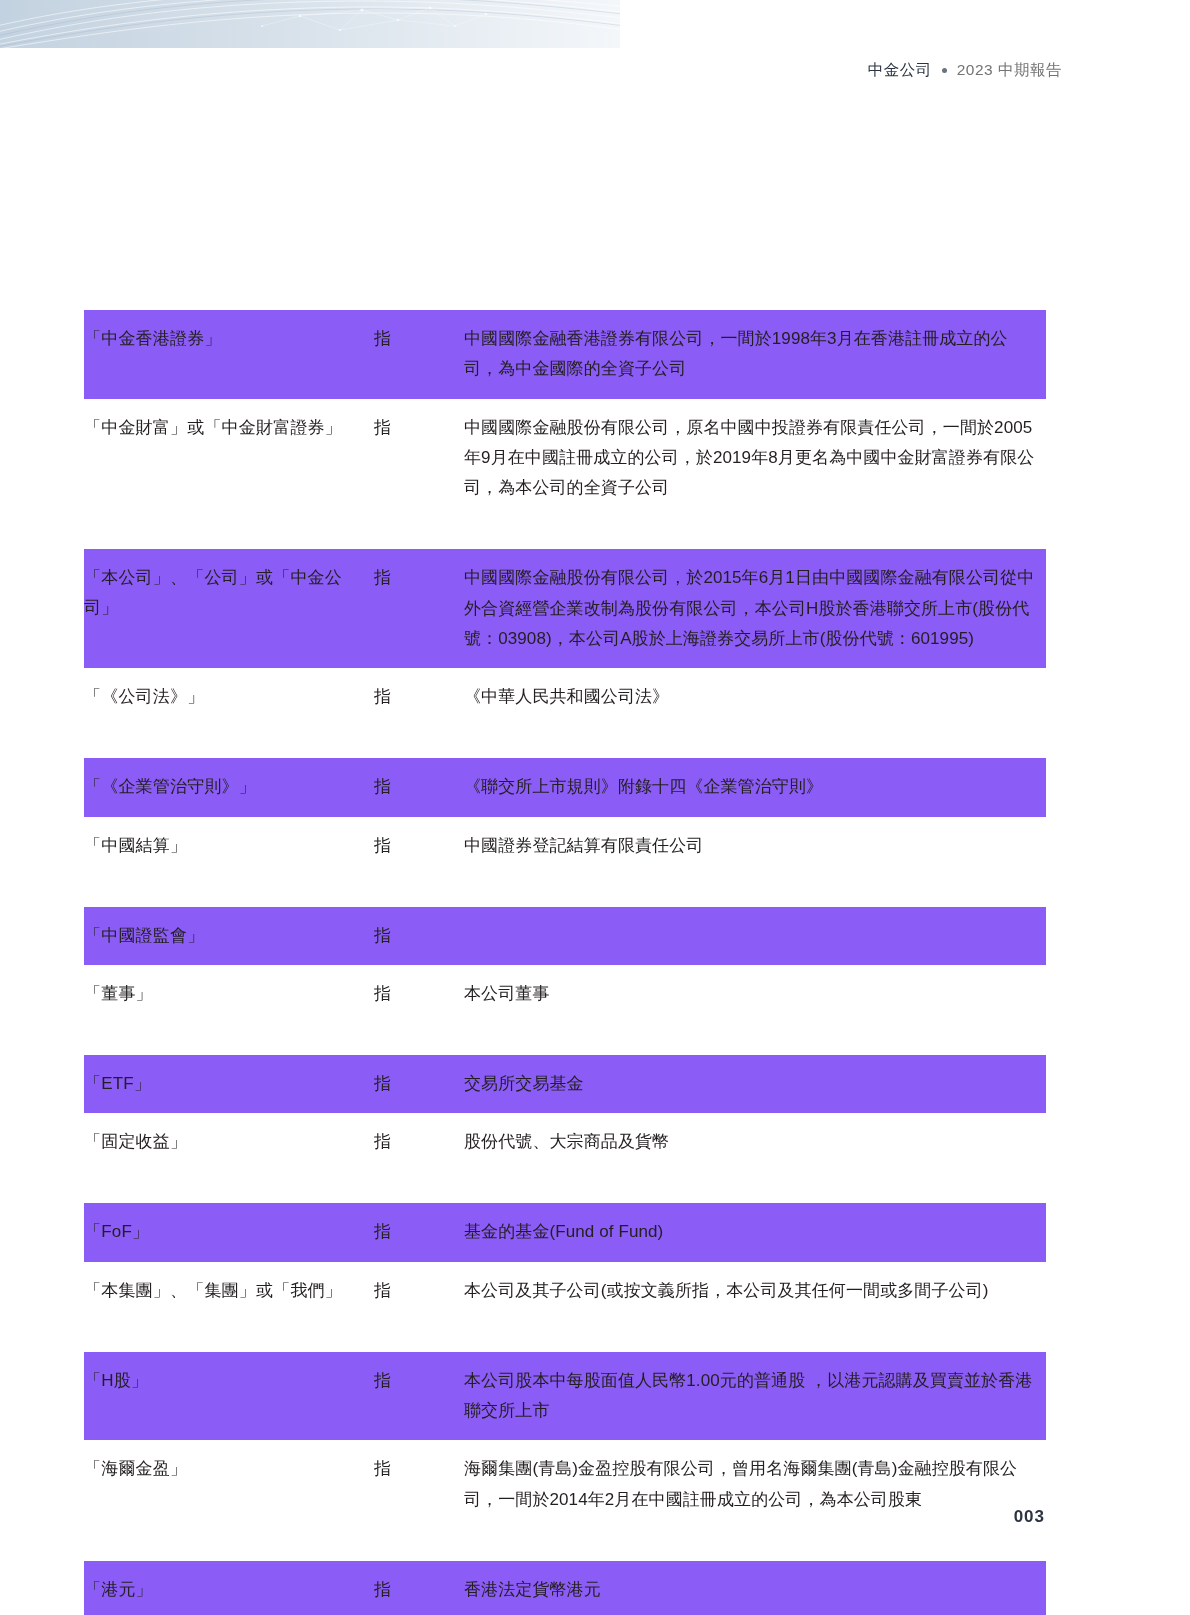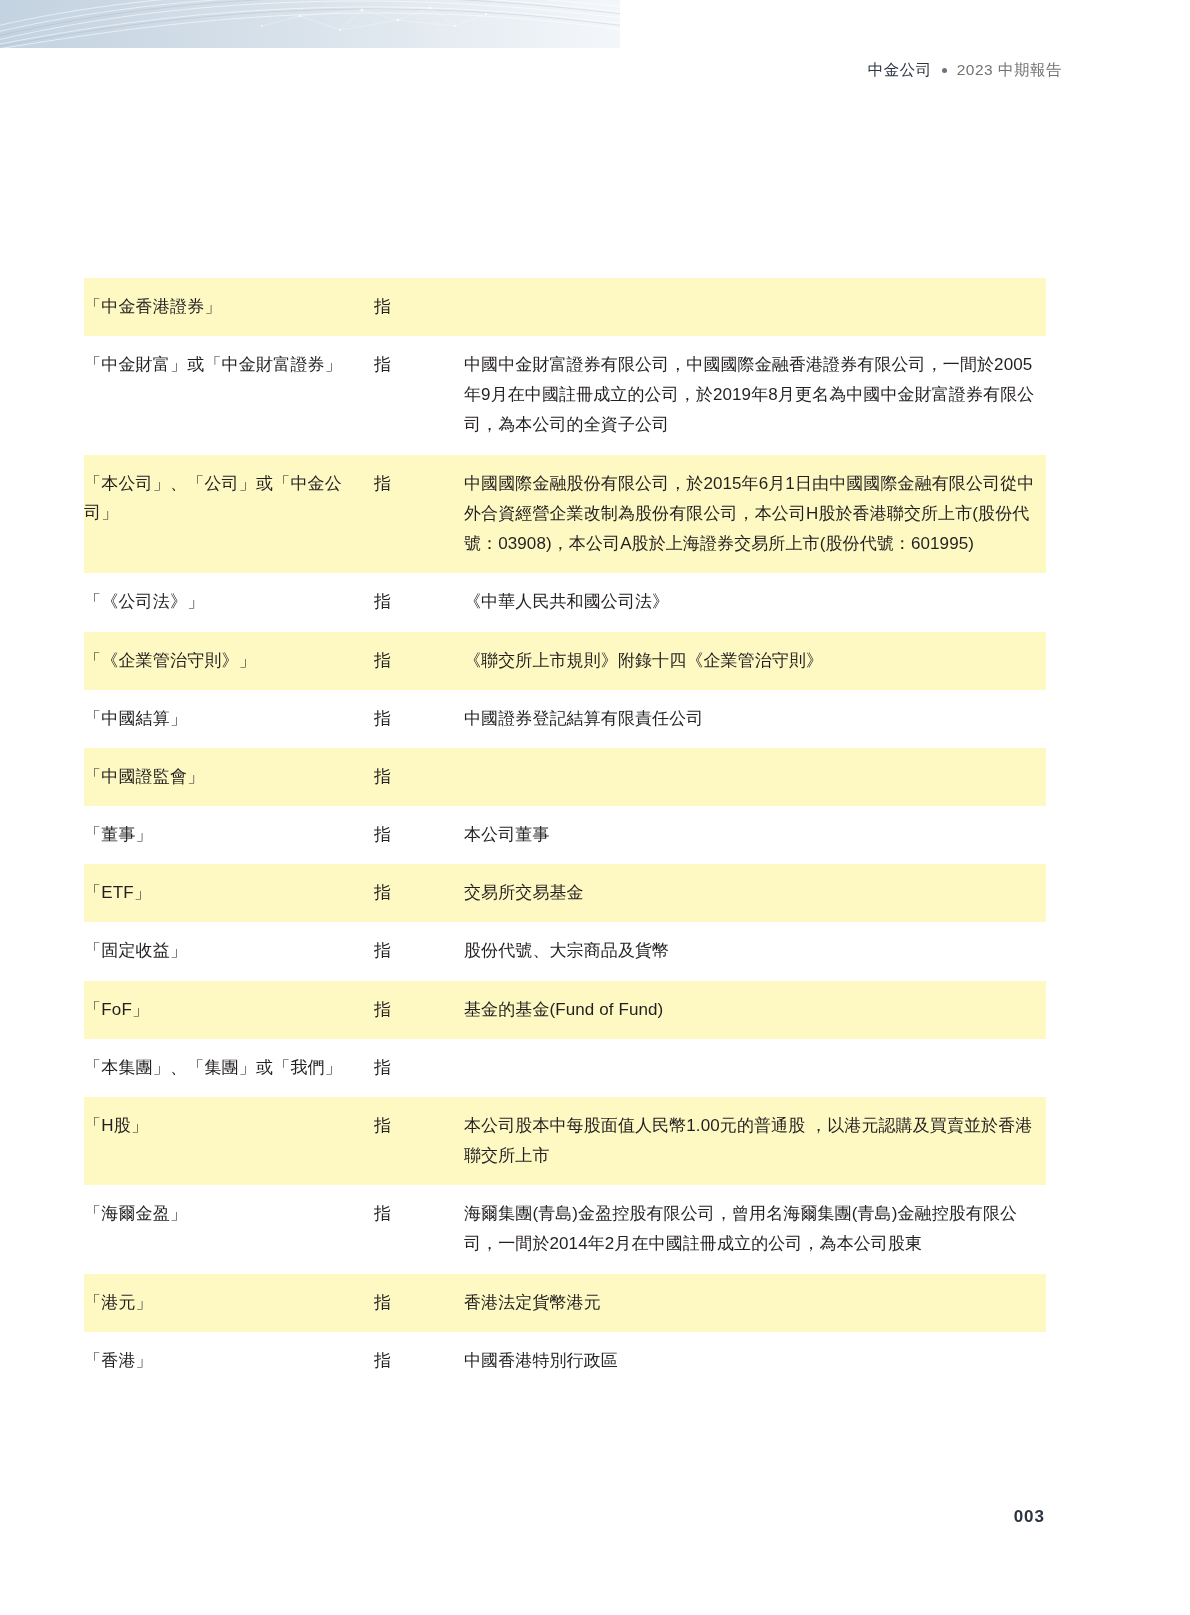--- a/index.html
+++ b/index.html
@@ -66,21 +66,22 @@
     left: 84px;
     width: 962px;
   }
   .row {
     display: flex;
     align-items: flex-start;
     padding: 14px 0 14px 0;
     box-sizing: border-box;
   }
   .row.shaded {
-    background: #fef9c3;
+    background: #8b5cf6;
+    margin-top: 32px;
   }
   .row .term {
     width: 290px;
     flex: 0 0 290px;
     padding-left: 0;
     font-size: 17px;
     line-height: 1.75;
     color: #231f20;
     letter-spacing: 0.2px;
   }
@@ -157,26 +158,27 @@
   <span class="brand">中金公司</span>
   <span class="dot"></span>
   <span class="issue">2023 中期報告</span>
 </div>
 
 <div class="glossary">
 
   <div class="row shaded">
     <div class="term">「中金香港證券」</div>
     <div class="means">指</div>
+    <div class="def">中國國際金融香港證券有限公司，一間於1998年3月在香港註冊成立的公司，為中金國際的全資子公司</div>
   </div>
 
   <div class="row">
     <div class="term">「中金財富」或「中金財富證券」</div>
     <div class="means">指</div>
-    <div class="def">中國中金財富證券有限公司，中國國際金融香港證券有限公司，一間於2005年9月在中國註冊成立的公司，於2019年8月更名為中國中金財富證券有限公司，為本公司的全資子公司</div>
+    <div class="def">中國國際金融股份有限公司，原名中國中投證券有限責任公司，一間於2005年9月在中國註冊成立的公司，於2019年8月更名為中國中金財富證券有限公司，為本公司的全資子公司</div>
   </div>
 
   <div class="row shaded">
     <div class="term">「本公司」、「公司」或「中金公司」</div>
     <div class="means">指</div>
     <div class="def">中國國際金融股份有限公司，於2015年6月1日由中國國際金融有限公司從中外合資經營企業改制為股份有限公司，本公司H股於香港聯交所上市(股份代號：03908)，本公司A股於上海證券交易所上市(股份代號：601995)</div>
   </div>
 
   <div class="row">
     <div class="term">「《公司法》」</div>
@@ -221,20 +223,21 @@
 
   <div class="row shaded">
     <div class="term">「FoF」</div>
     <div class="means">指</div>
     <div class="def">基金的基金(Fund of Fund)</div>
   </div>
 
   <div class="row">
     <div class="term">「本集團」、「集團」或「我們」</div>
     <div class="means">指</div>
+    <div class="def">本公司及其子公司(或按文義所指，本公司及其任何一間或多間子公司)</div>
   </div>
 
   <div class="row shaded">
     <div class="term">「H股」</div>
     <div class="means">指</div>
     <div class="def">本公司股本中每股面值人民幣1.00元的普通股 ，以港元認購及買賣並於香港聯交所上市</div>
   </div>
 
   <div class="row">
     <div class="term">「海爾金盈」</div>

